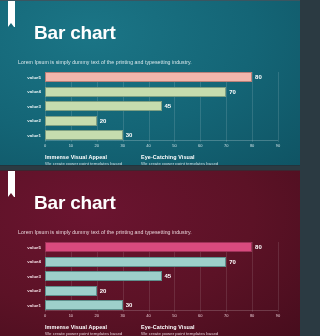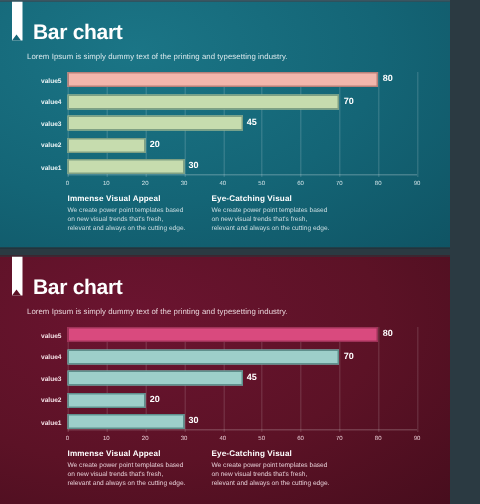--- a/index.html
+++ b/index.html
@@ -55,22 +55,22 @@
     width: 0;
     height: 0;
     border-left: 3.5px solid transparent;
     border-right: 3.5px solid transparent;
     border-bottom: 4px solid;
   }
   .teal .bookmark::after { border-bottom-color: #146576; }
   .maroon .bookmark::after { border-bottom-color: #5c1226; }
 
   .title {
-    margin: 4px;
-    font-size: 14px;
+    margin: 16px;
+    font-size: 19px;
     font-weight: bold;
     line-height: 20px;
     color: #ffffff;
     letter-spacing: -0.2px;
   }
   .subtitle {
     margin: 2px 0 0 0;
     font-size: 5.2px;
     line-height: 7px;
     color: #d9e8ec;

